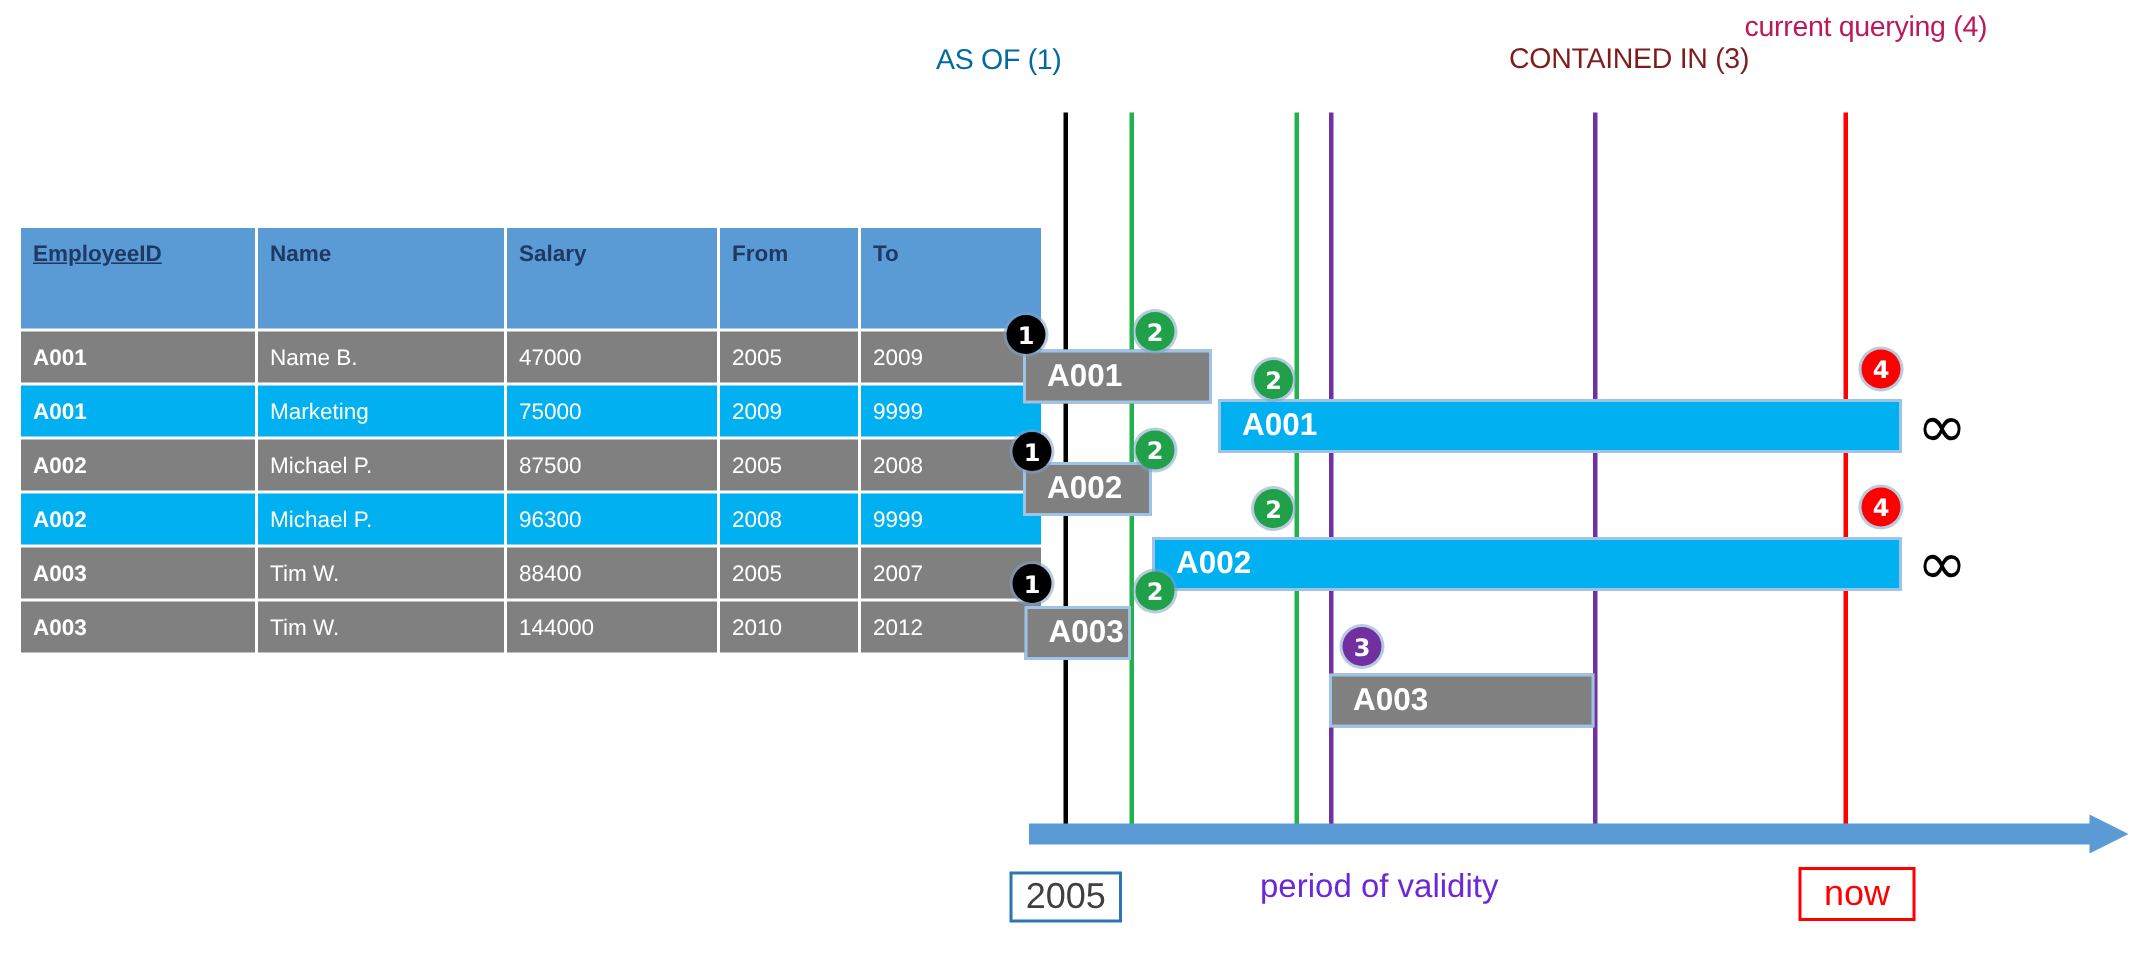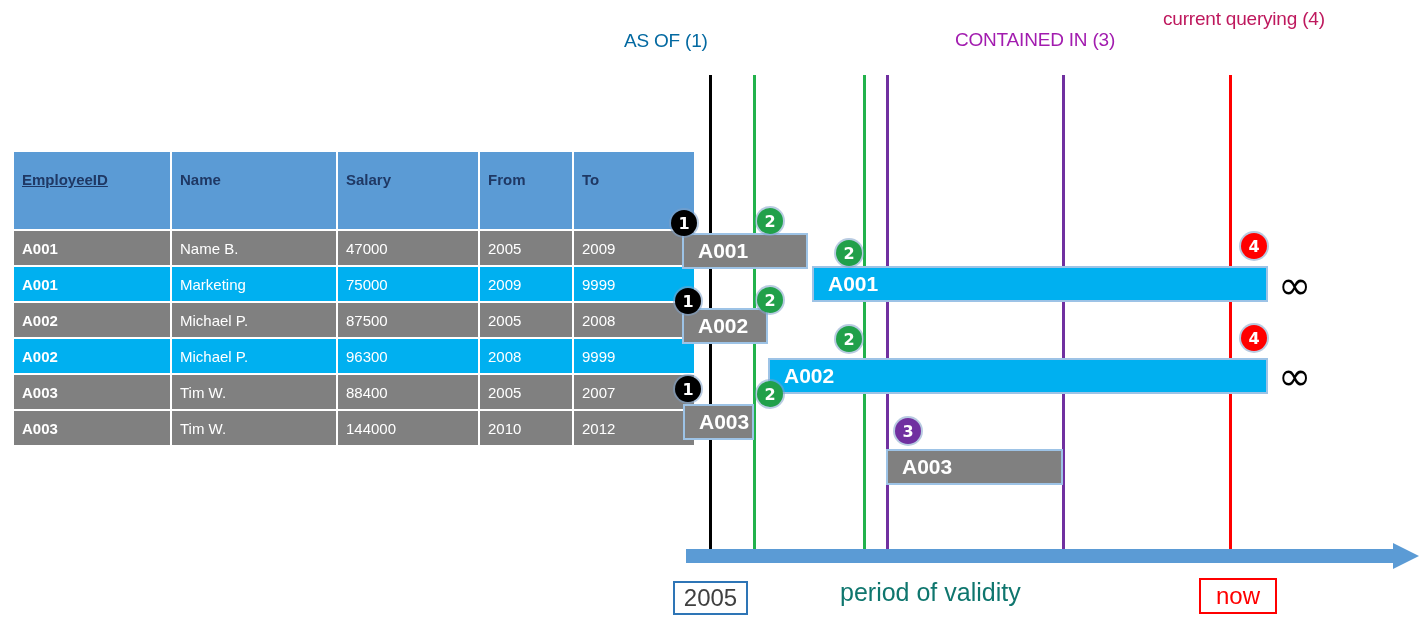--- a/index.html
+++ b/index.html
@@ -39,21 +39,21 @@
     vertical-align: middle;
     white-space: nowrap;
     overflow: hidden;
   }
   #employee-table th {
     background: #5B9BD5;
     color: #1F3864;
     font-weight: bold;
     height: 52px;
     vertical-align: top;
-    padding-top: 19px;
+    padding-top: 9px;
   }
   #employee-table th.first-col span.uline {
     text-decoration: underline;
   }
   #employee-table tr.row-gray td {
     background: #808080;
     color: #ffffff;
     height: 22px;
   }
   #employee-table tr.row-cyan td {
@@ -65,21 +65,21 @@
 
   
   .legend-label {
     position: absolute;
     font-size: 19px;
     white-space: nowrap;
     letter-spacing: -0.2px;
   }
   #legend-asof      { left: 624px;  top: 30px;  color: #0369a1; }
   #legend-between   { left: 742px;  top: 29px;  color: #00B050; }
-  #legend-contained { left: 955px;  top: 29px;  color: #a21caf; }
+  #legend-contained { left: 1006px;  top: 29px;  color: #7f1d1d; }
   #legend-current   { left: 1163px; top: 6px;   color: #be185d; line-height: 25px; }
   #legend-current .l2 { display: block; }
 
   
   .vline {
     position: absolute;
     width: 3px;
     top: 75px;
     height: 483px;
   }
@@ -174,22 +174,22 @@
   #axis-now-box {
     left: 1199px; top: 578px;
     width: 78px; height: 36px;
     border: 2px solid #FF0000;
     color: #FF0000;
   }
   #axis-center-label {
     position: absolute;
     left: 840px;
     top: 578px;
-    font-size: 25px;
-    color: #0f766e;
+    font-size: 22px;
+    color: #6d28d9;
     white-space: nowrap;
   }
 </style>
 </head>
 <body>
 
 <div id="stage">
 
   <table id="employee-table">
     <thead>

